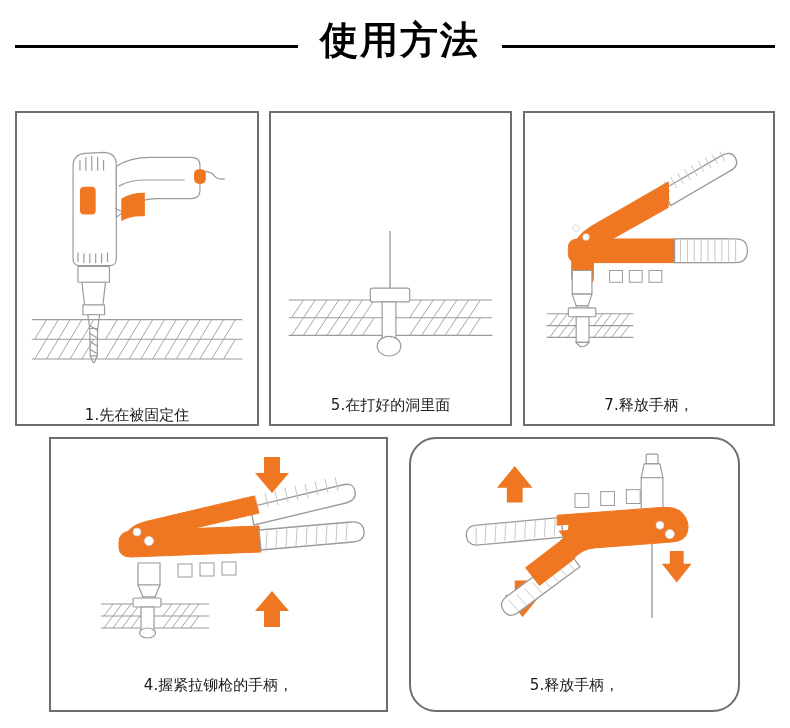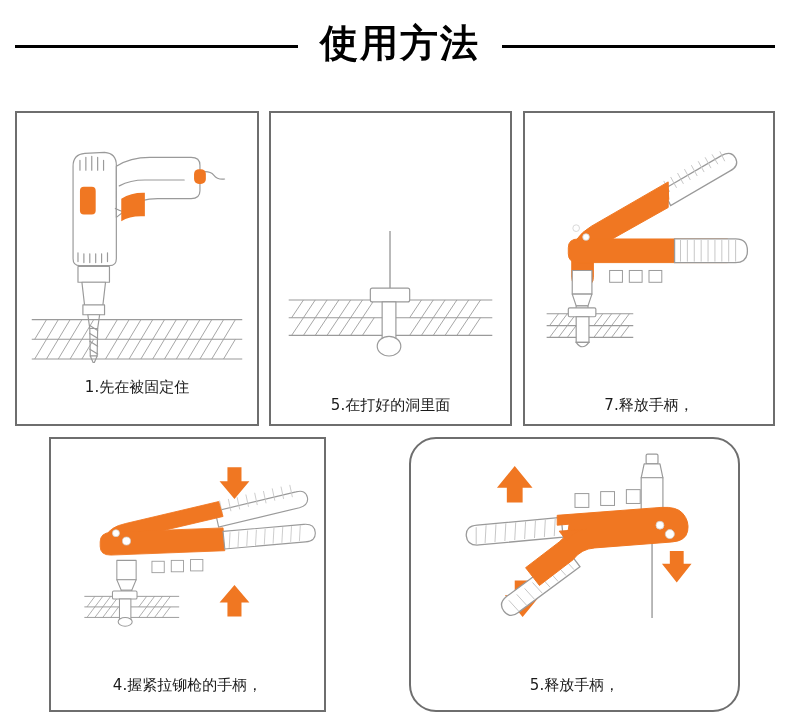--- a/index.html
+++ b/index.html
@@ -33,21 +33,21 @@
   .title-rule.left  { width: 283px; margin-right: 22px; }
   .title-rule.right { width: 273px; margin-left: 22px; }
   .title-text {
     font-size: 38px;
     font-weight: bold;
     letter-spacing: 2px;
     color: #000000;
     white-space: nowrap;
     line-height: 1;
     margin-top: -6px;
-    font-family: Liberation Sans, sans-serif;
+    font-family: Liberation Mono, monospace;
   }
 
   
   .panel {
     position: absolute;
     border: 2px solid #6e6e6e;
     background: #ffffff;
     box-sizing: border-box;
     overflow: hidden;
   }
@@ -68,24 +68,24 @@
     font-family: "DejaVu Sans", "Liberation Sans", sans-serif;
     white-space: pre;
   }
   .caption .ln { display: block; }
 
   
   #panel-1 { left: 15px;  top: 111px; width: 244px; height: 315px; }
   #panel-2 { left: 269px; top: 111px; width: 243px; height: 315px; }
   #panel-3 { left: 523px; top: 111px; width: 252px; height: 315px; }
   
-  #panel-4 { left: 49px;  top: 437px; width: 277px; height: 275px; }
+  #panel-4 { left: 49px;  top: 437px; width: 339px; height: 275px; }
   #panel-5 { left: 409px; top: 437px; width: 331px; height: 275px; border-radius: 27px; }
 
-  #panel-1 .caption { top: 228px; }
+  #panel-1 .caption { top: 256px; }
   #panel-2 .caption { top: 246px; }
   #panel-3 .caption { top: 246px; }
   #panel-4 .caption { top: 200px; }
   #panel-5 .caption { top: 200px; }
 
   svg { display: block; }
 </style>
 </head>
 <body>
 

